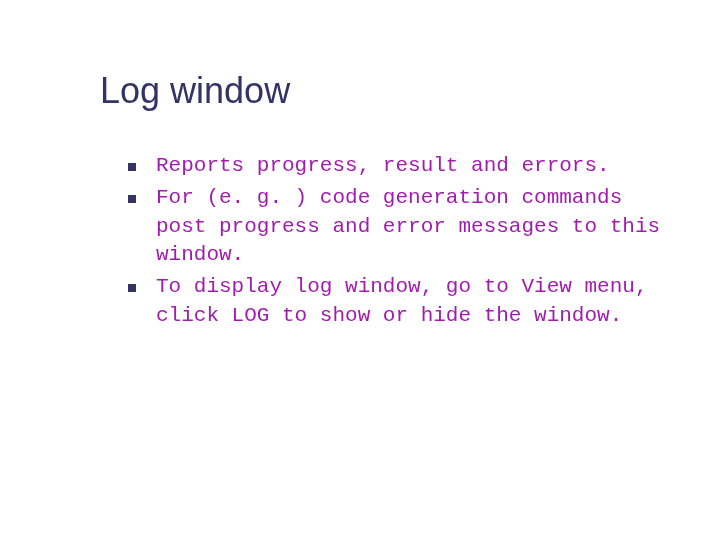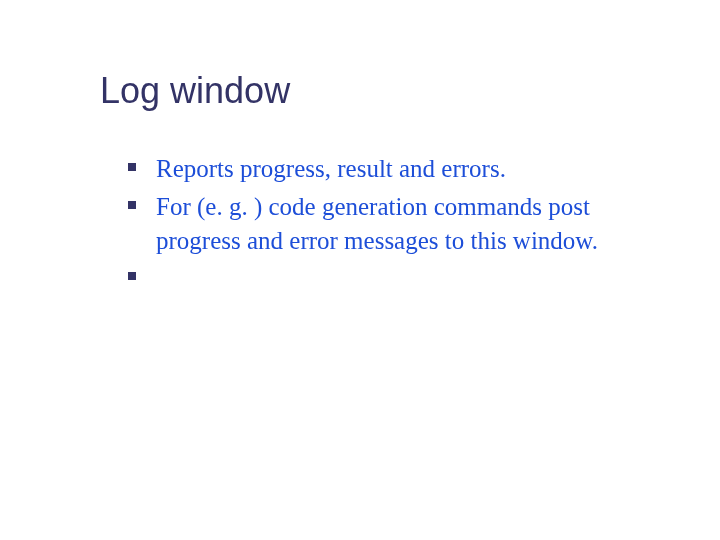--- a/index.html
+++ b/index.html
@@ -23,26 +23,26 @@
       color: #333366;
       margin-bottom: 40px;
       font-family: Verdana, Geneva, sans-serif;
     }
     .bullet-list {
       list-style: none;
       padding-left: 28px;
     }
     .bullet-item {
       position: relative;
-      font-size: 25px;
-      color: #1d4ed8;
+      font-size: 21px;
+      color: #a21caf;
       line-height: 1.35;
       margin-bottom: 4px;
       padding-left: 28px;
-      font-family: Liberation Serif, serif;
+      font-family: Liberation Mono, monospace;
     }
     .bullet-icon {
       position: absolute;
       left: 0;
       top: 11px;
       width: 8px;
       height: 8px;
       background: #333366;
     }
   </style>
@@ -55,15 +55,16 @@
     <li class="bullet-item">
       <span class="bullet-icon"></span>
       <span>Reports progress, result and errors.</span>
     </li>
     <li class="bullet-item">
       <span class="bullet-icon"></span>
       <span>For (e. g. ) code generation commands post progress and error messages to this window.</span>
     </li>
     <li class="bullet-item">
       <span class="bullet-icon"></span>
+      <span>To display log window, go to View menu, click LOG to show or hide the window.</span>
     </li>
   </ul>
 </div>
 
 </body></html>

